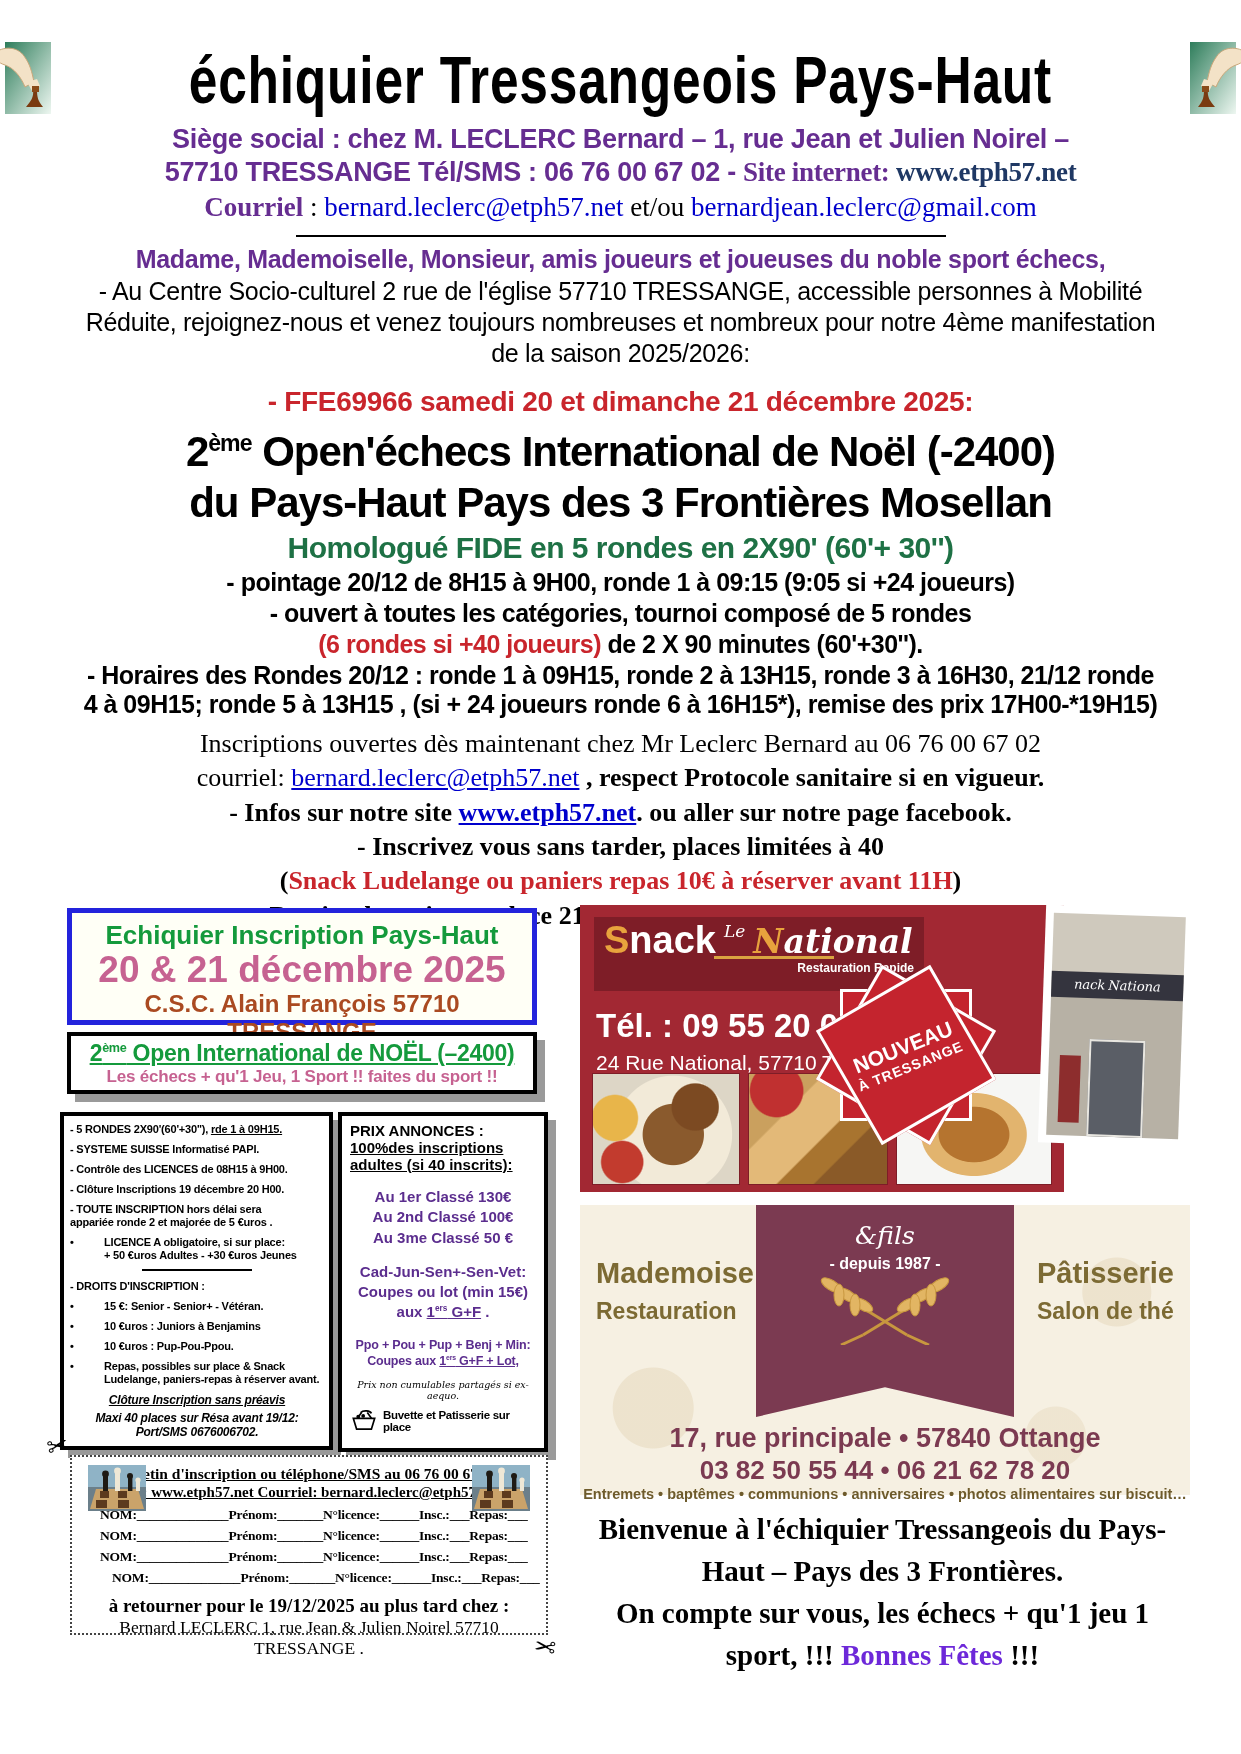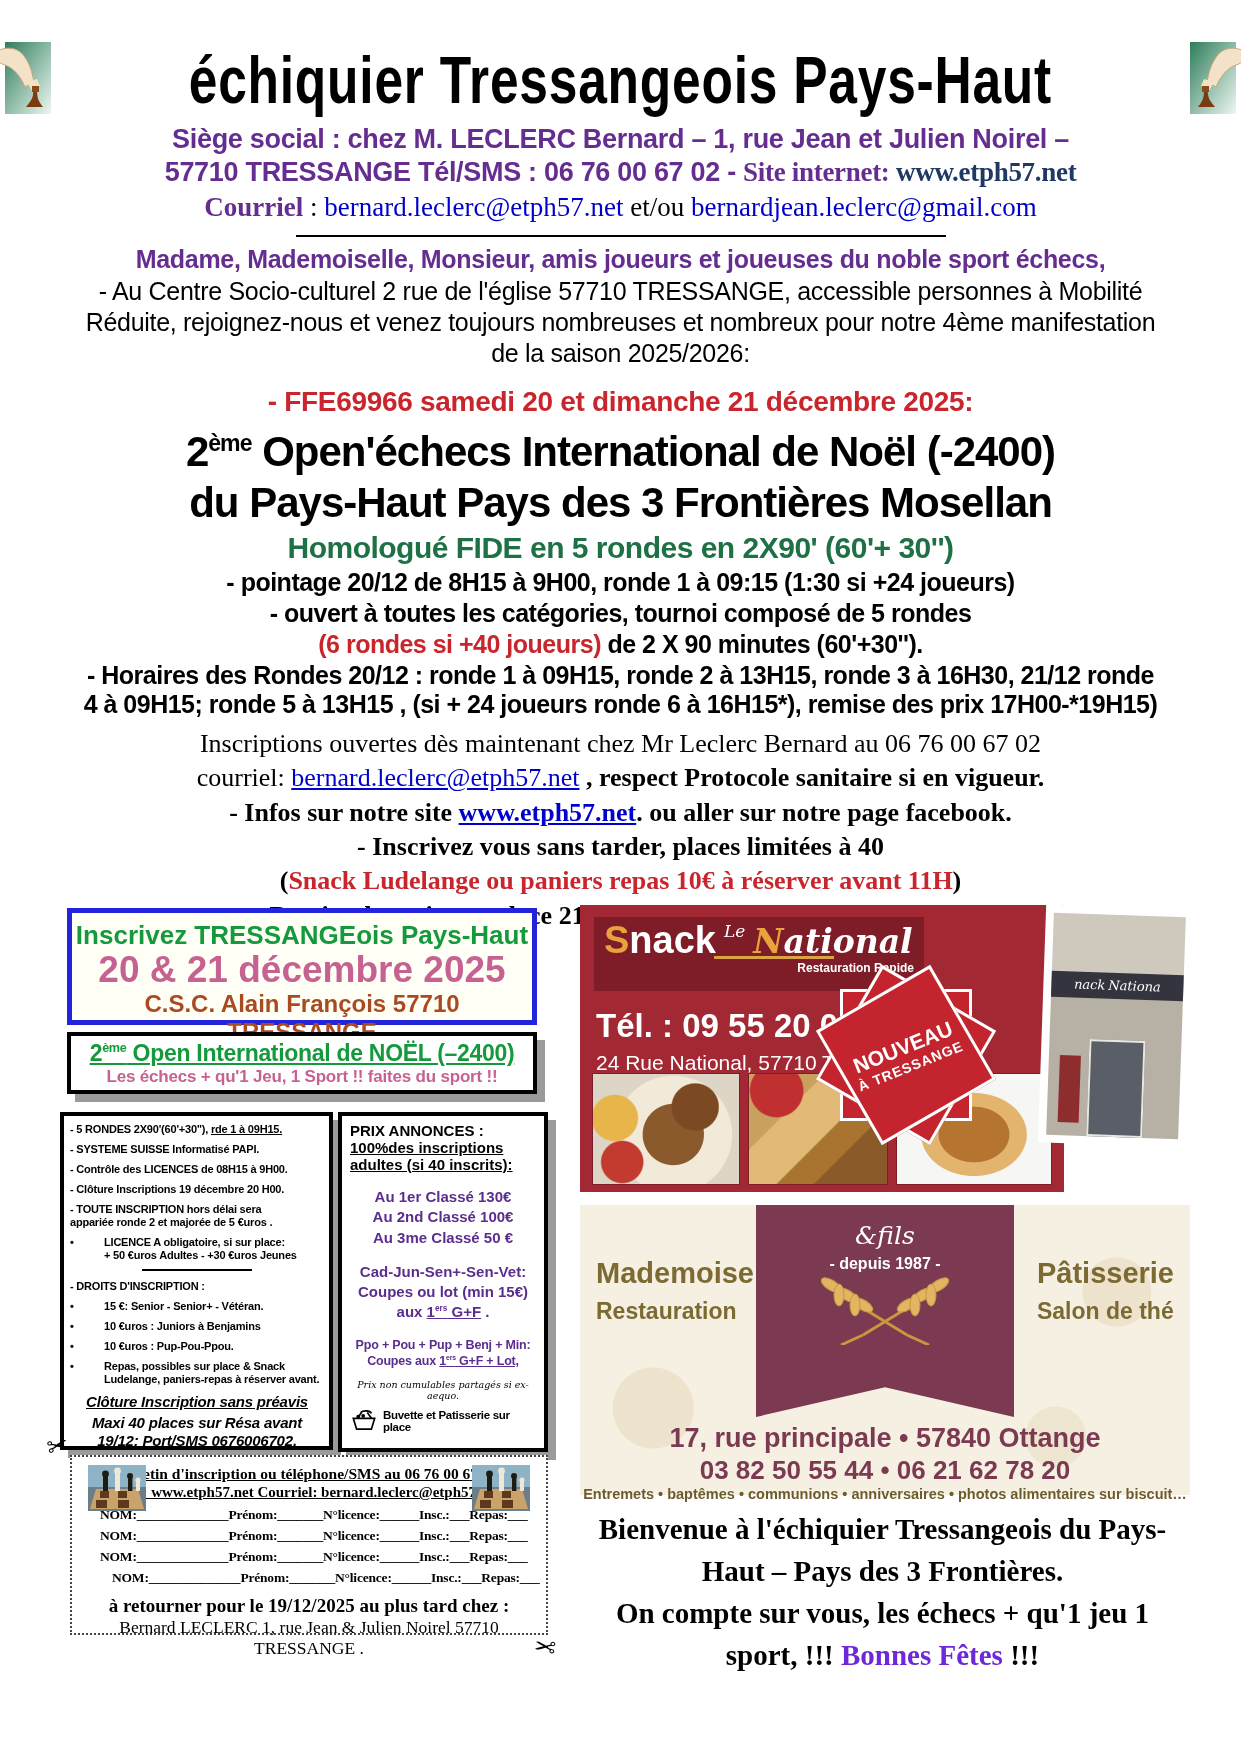--- a/index.html
+++ b/index.html
@@ -39,21 +39,21 @@
   .ob2{color:#C66291;font-weight:bold;font-size:17px;letter-spacing:-0.2px;}
   .rules-box{position:absolute;left:60px;top:1112px;width:273px;height:338px;border:4px solid #000;
              box-shadow:8px 8px 0 #9a9a9a;box-sizing:border-box;padding:7px 5px 8px 6px;background:#fff;
              font-size:11px;font-weight:bold;line-height:1.18;letter-spacing:-0.2px;overflow:hidden;}
   .rl{margin:0 0 7px;white-space:pre-line;}
   .rl .u{text-decoration:underline;}
   .bullet-line{display:flex;margin:0 0 7px;}
   .bullet-line .blt{width:34px;flex:none;}
   .bullet-line .btxt{flex:1;white-space:pre-line;}
   .rules-div{width:110px;border-bottom:2px solid #000;margin:4px auto 9px;}
-  .r-it{font-style:italic;text-align:center;font-size:15px;margin:0 0 4px;}
+  .r-it{font-style:italic;text-align:center;font-size:12px;margin:0 0 4px;}
   .r-it.u{text-decoration:underline;}
   .prix-box{position:absolute;left:338px;top:1112px;width:210px;height:340px;border:4px solid #000;
             box-shadow:8px 8px 0 #9a9a9a;box-sizing:border-box;padding:6px 8px;background:#fff;overflow:hidden;}
   .px-t1{font-size:15px;font-weight:bold;margin:0;}
   .px-t2{font-size:15px;font-weight:bold;text-decoration:underline;margin:0;white-space:pre-line;}
   .px-purple{color:#5B2D8E;font-weight:bold;font-size:15px;text-align:center;margin:0;line-height:1.35;}
   .px-group{margin-top:14px;}
   .px-ppo{color:#5B2D8E;font-weight:bold;font-size:12.5px;text-align:center;margin:0;line-height:1.3;letter-spacing:-0.2px;}
   .px-note{font-style:italic;font-size:9.5px;text-align:center;margin:10px 0 6px;font-family:"DejaVu Serif",serif;}
   .px-buvette{display:flex;align-items:center;justify-content:center;gap:5px;}
@@ -182,38 +182,38 @@
 
     <p class="salutation">Madame, Mademoiselle, Monsieur, amis joueurs et joueuses du noble sport échecs,</p>
     <p class="intro-body">- Au Centre Socio-culturel 2 rue de l'église 57710 TRESSANGE, accessible personnes à Mobilité
 Réduite, rejoignez-nous et venez toujours nombreuses et nombreux pour notre 4ème manifestation
 de la saison 2025/2026:</p>
     <p class="ffe">- FFE69966 samedi 20 et dimanche 21 décembre 2025:</p>
 
     <h2 class="event-t"><span>2</span><span class="sup">ème</span><span> Open'échecs International de Noël (-2400)</span><br><span>du Pays-Haut Pays des 3 Frontières Mosellan</span></h2>
 
     <p class="fide">Homologué FIDE en 5 rondes en 2X90' (60'+ 30'')</p>
-    <p class="bold-line">- pointage 20/12 de 8H15 à 9H00, ronde 1 à 09:15  (1:30 si +24 joueurs)</p>
+    <p class="bold-line">- pointage 20/12 de 8H15 à 9H00, ronde 1 à 09:15  (9:05 si +24 joueurs)</p>
     <p class="bold-line">- ouvert à toutes les catégories, tournoi composé de 5 rondes</p>
     <p class="bold-line"><span class="red">(6 rondes si +40 joueurs)</span><span> de 2 X 90 minutes (60'+30'').</span></p>
     <p class="bold-line">- Horaires des Rondes 20/12 : ronde 1 à 09H15, ronde 2 à 13H15, ronde 3 à 16H30, 21/12 ronde
 4 à 09H15; ronde 5 à 13H15 , (si + 24 joueurs ronde 6 à 16H15*), remise des prix 17H00-*19H15)</p>
 
     <div class="serif-block">
       <div>Inscriptions ouvertes dès maintenant chez Mr Leclerc Bernard au 06 76 00 67 02</div>
       <div><span>courriel: </span><span class="ulink">bernard.leclerc@etph57.net</span><span class="b"> , respect Protocole sanitaire si en vigueur.</span></div>
       <div class="b"><span>- Infos sur notre site </span><span class="ulink">www.etph57.net</span><span>. ou aller sur notre page facebook.</span></div>
       <div class="b">- Inscrivez vous sans tarder, places limitées à 40</div>
       <div class="b"><span>(</span><span class="red">Snack Ludelange ou paniers repas 10€ à réserver avant 11H</span><span>)</span></div>
       <div class="b">- Remise des prix sur place 21/12 à 18H00 (*19H15 si +40 joueurs)</div>
     </div>
   </div>
 
   <div class="blue-box">
-    <div class="bb1">Inscrivez TRESSANGEois Pays-Haut</div>
+    <div class="bb1">Echiquier Inscription Pays-Haut</div>
     <div class="bb2">20 &amp; 21 décembre 2025</div>
     <div class="bb3">C.S.C. Alain François 57710 TRESSANGE</div>
   </div>
 
   <div class="open-box">
     <div class="ob1"><span>2</span><span class="sup">ème</span><span> Open International de NOËL (–2400)</span></div>
     <div class="ob2">Les échecs + qu'1 Jeu, 1 Sport !! faites du sport !!</div>
   </div>
 
   <div class="rules-box">

